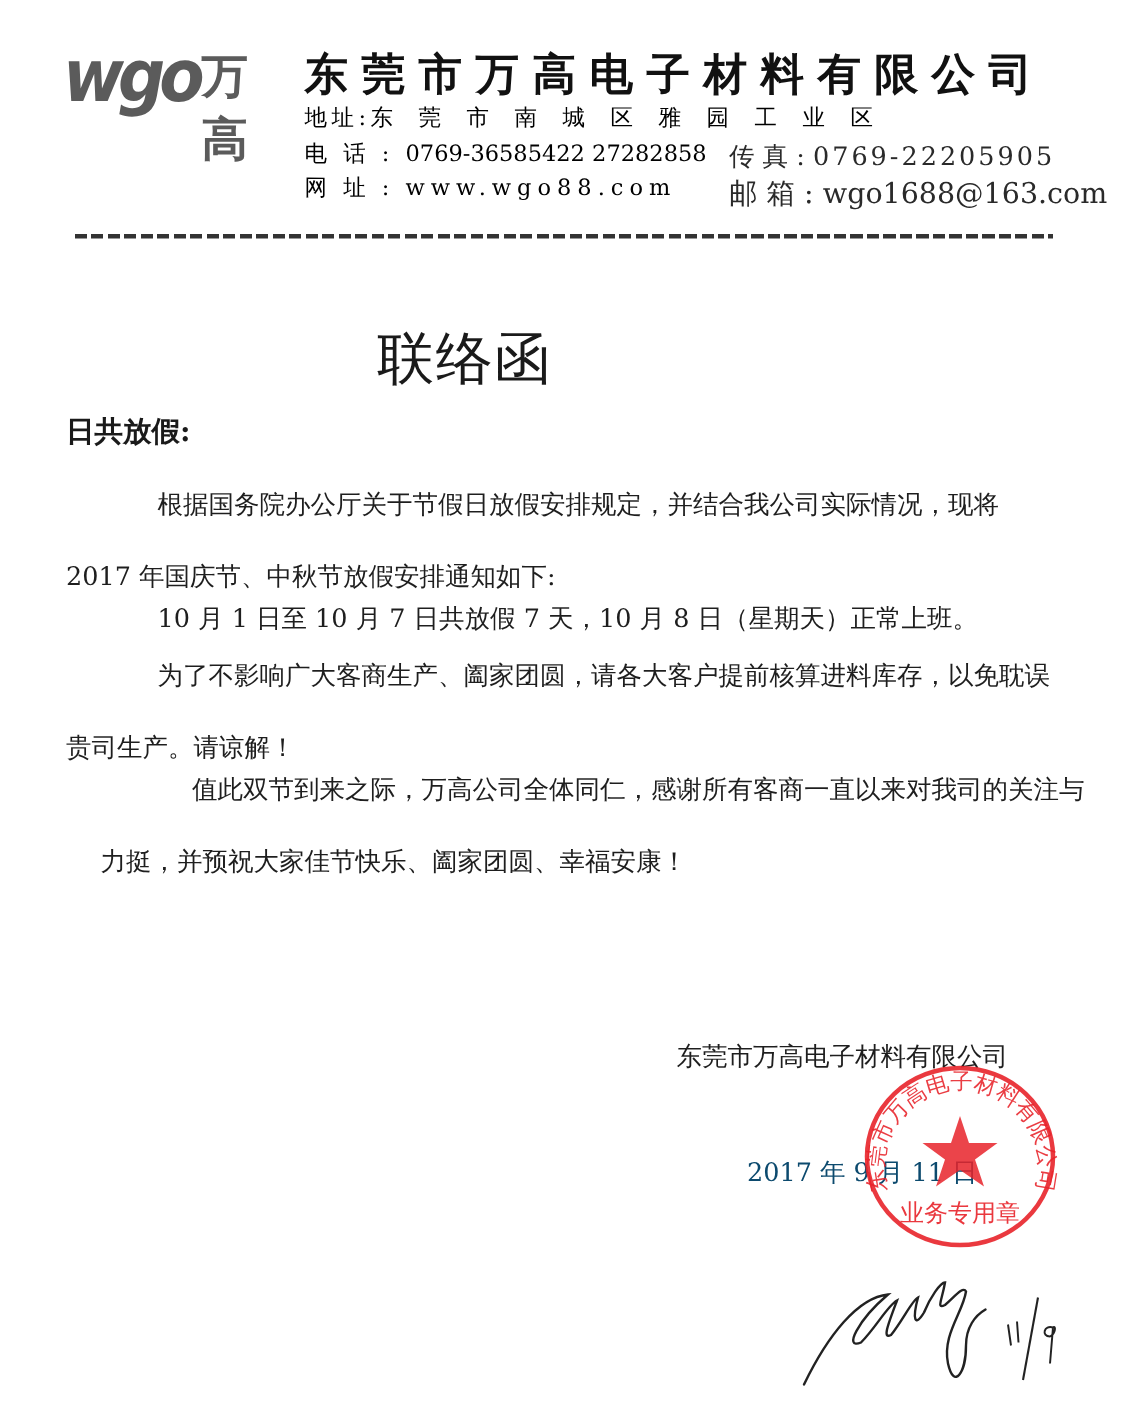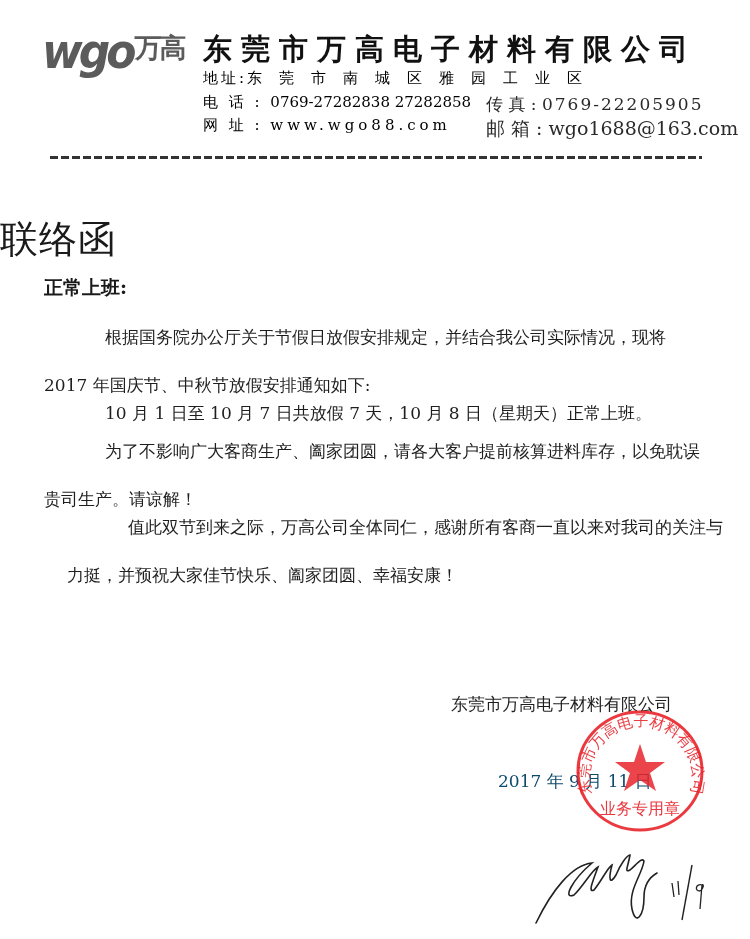--- a/index.html
+++ b/index.html
@@ -9,21 +9,21 @@
   }
   .abs { position: absolute; }
 
   
   .logo { left: 42px; top: 30px; width: 145px; height: 50px; display: flex; }
   .logo-latin {
     font-family: "DejaVu Sans", sans-serif; font-style: italic; font-weight: bold;
     font-size: 44px; letter-spacing: -4px; color: #5b5b5b; line-height: 1; transform: scaleY(1.1);
   }
   .logo-cn {
-    font-family: "DejaVu Sans", sans-serif; font-weight: bold; font-size: 27px; color: #5b5b5b;
+    font-family: "DejaVu Sans", sans-serif; font-weight: bold; font-size: 31px; color: #5b5b5b;
     margin-left: 2px; letter-spacing: -2px;
   }
   .company-title {
     left: 203px; top: 30px; font-size: 29px; font-weight: bold; letter-spacing: 9px; color: #111;
     font-family: "DejaVu Serif", serif;
   }
   .info-row { left: 203px; font-size: 15px; color: #000000; white-space: nowrap; }
   .info-row .lbl { letter-spacing: 3px; }
   .addr { top: 69px; }
   .addr .val { letter-spacing: 17px; }
@@ -33,21 +33,21 @@
   .fax { left: 486px; top: 93px; font-size: 17px; color: #2a2a2a; white-space: nowrap; }
   .fax .val { letter-spacing: 2px; }
   .mail { left: 486px; top: 116px; font-size: 19px; color: #2a2a2a; white-space: nowrap; }
 
   .divider {
     left: 50px; top: 156px; width: 652px; height: 3px;
     background: repeating-linear-gradient(to right, #333 0 8px, transparent 8px 11px);
   }
 
   
-  .doc-title { left: 0; width: 620px; top: 214px; text-align: left; font-size: 38px; color: #1a1a1a; letter-spacing: 1px; }
+  .doc-title { left: 0; width: 620px; top: 214px; text-align: center; font-size: 38px; color: #1a1a1a; letter-spacing: 1px; }
   .salutation { left: 44px; top: 275px; font-size: 19px; font-weight: bold; color: #1a1a1a; }
   .para { left: 44px; width: 660px; font-size: 17px; line-height: 48px; color: #1e1e1e; }
   .indent { text-indent: 61px; }
   .p1 { top: 313px; }
   .p2 { top: 389px; }
   .p3 { top: 427px; }
   .p4 { top: 503px; margin-left: 23px; }
 
   .sign-company { left: 451px; top: 693px; font-size: 17px; color: #1e1e1e; }
   .sign-date { left: 498px; top: 770px; font-size: 17px; color: #0c4a6e; }
@@ -63,39 +63,39 @@
   <span class="logo-cn">万高</span>
 </div>
 
 <div class="abs company-title">东莞市万高电子材料有限公司</div>
 
 <div class="abs info-row addr">
   <span class="lbl">地址:</span><span class="val">东莞市南城区雅园工业区</span>
 </div>
 
 <div class="abs info-row tel">
-  <span class="lbl">电 话 : </span><span class="val">0769-27282838 27282858</span>
+  <span class="lbl">电 话 : </span><span class="val">0769-36585422 27282858</span>
 </div>
 
 <div class="abs fax">
   <span class="lbl">传 真 : </span><span class="val">0769-22205905</span>
 </div>
 
 <div class="abs info-row web">
   <span class="lbl">网 址 : </span><span class="val">www.wgo88.com</span>
 </div>
 
 <div class="abs mail">
   <span class="lbl">邮 箱 : </span><span class="val">wgo1688@163.com</span>
 </div>
 
 <div class="abs divider"></div>
 
 <div class="abs doc-title">联络函</div>
-<div class="abs salutation">正常上班:</div>
+<div class="abs salutation">日共放假:</div>
 
 <div class="abs para indent p1">根据国务院办公厅关于节假日放假安排规定，并结合我公司实际情况，现将 2017 年国庆节、中秋节放假安排通知如下:</div>
 <div class="abs para indent p2">10 月 1 日至 10 月 7 日共放假 7 天，10 月 8 日（星期天）正常上班。</div>
 <div class="abs para indent p3">为了不影响广大客商生产、阖家团圆，请各大客户提前核算进料库存，以免耽误贵司生产。请谅解！</div>
 <div class="abs para indent p4">值此双节到来之际，万高公司全体同仁，感谢所有客商一直以来对我司的关注与力挺，并预祝大家佳节快乐、阖家团圆、幸福安康！</div>
 
 <div class="abs sign-company">东莞市万高电子材料有限公司</div>
 <div class="abs sign-date">2017 年 9 月 11 日</div>
 
 <svg class="abs stamp" viewBox="0 0 132 126">

